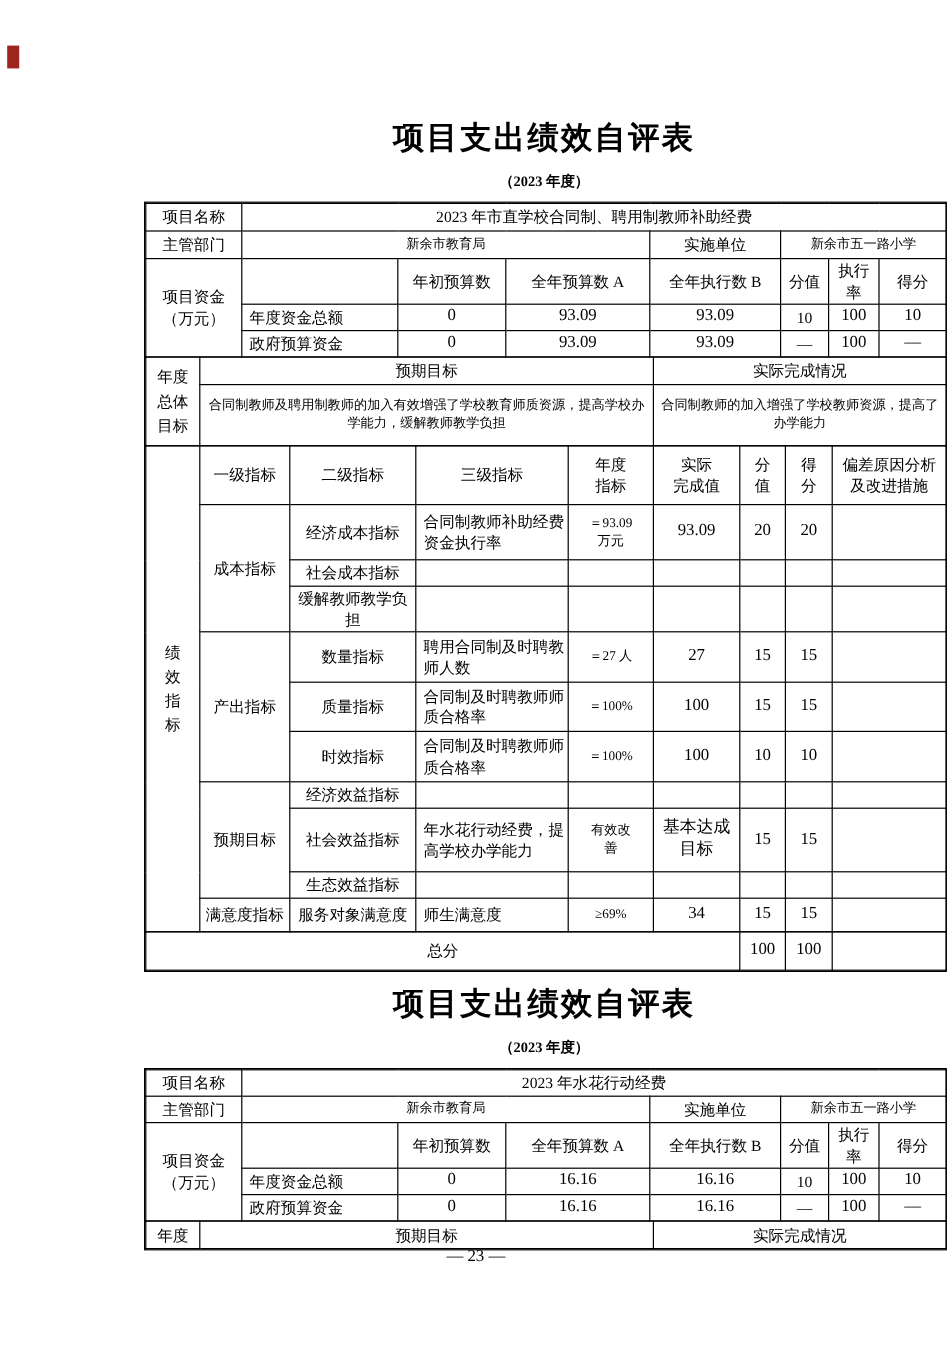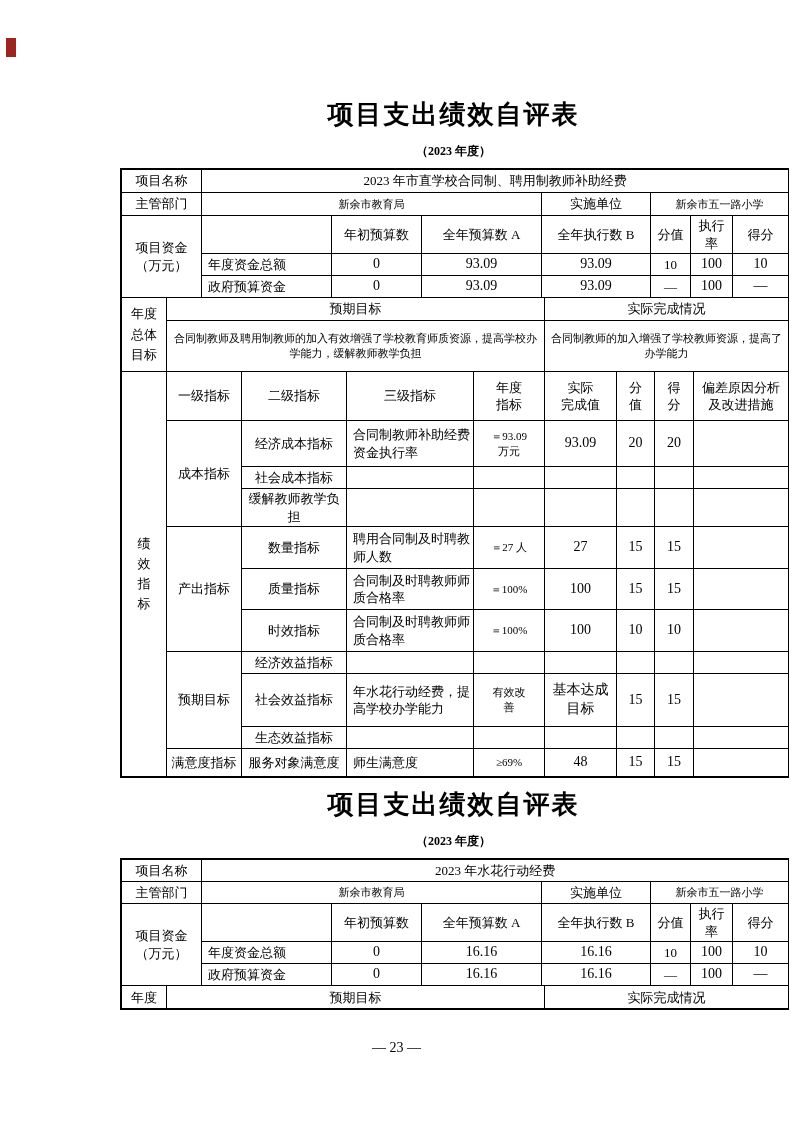--- a/index.html
+++ b/index.html
@@ -236,28 +236,44 @@
         <td></td>
         <td></td>
         <td></td>
         <td></td>
       </tr>
       <tr style="height:28px">
         <td>满意度指标</td>
         <td>服务对象满意度</td>
         <td class="left">师生满意度</td>
         <td class="f15">≥69%</td>
-        <td class="f14">48</td>
-        <td class="f14">15</td>
-        <td class="f14">15</td>
-        <td></td>
-      </tr>
-    </tbody>
-      </table>
-
+        <td class="f14">34</td>
+        <td class="f14">15</td>
+        <td class="f14">15</td>
+        <td></td>
+      </tr>
+    </tbody>
+      </table>
+
+    <table>
+      <colgroup>
+          <col style="width:495px">
+          <col style="width:38px">
+          <col style="width:39px">
+          <col style="width:95px">
+        </colgroup>
+      <tbody>
+          <tr style="height:32px">
+        <td>总分</td>
+        <td class="f14">100</td>
+        <td class="f14">100</td>
+        <td></td>
+      </tr>
+    </tbody>
+      </table>
   </div>
 
   <div class="doc-title t2">项目支出绩效自评表</div>
   <div class="doc-subtitle">（2023 年度）</div>
 
   <div class="tframe">
     <table>
       <colgroup>
           <col style="width:80px">
           <col style="width:130px">

